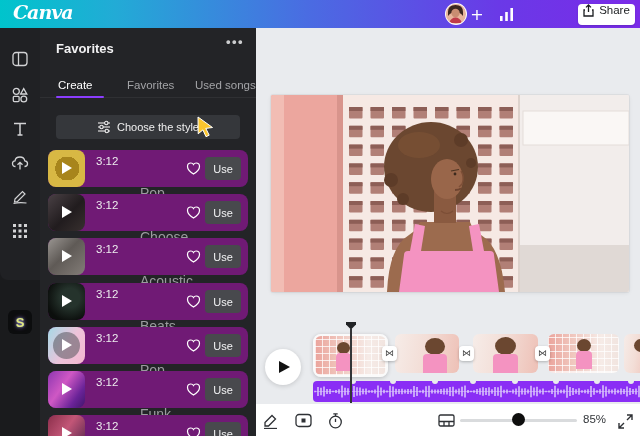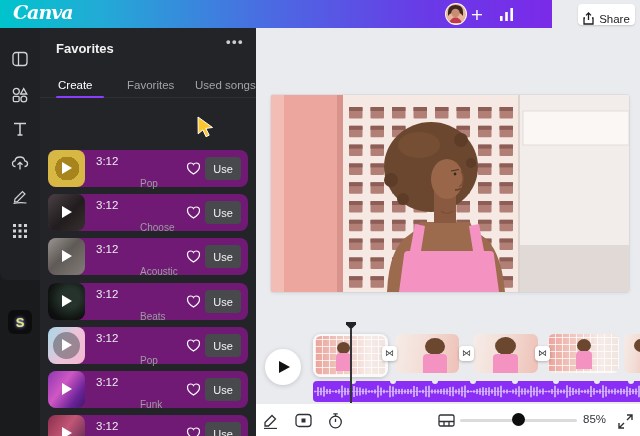--- a/index.html
+++ b/index.html
@@ -1,30 +1,30 @@
 <!DOCTYPE html>
 <html><head>
 <meta charset="utf-8">
 <style>
   html,body{margin:0;padding:0;background:#cfd2d6;}
   .stage{position:relative;width:640px;height:436px;overflow:hidden;background:#e9ebee;
     font-family:"Liberation Sans",sans-serif;-webkit-font-smoothing:antialiased;}
   
-  .header{position:absolute;left:0;top:0;width:552px;height:28px;
+  .header{position:absolute;left:0;top:0;width:640px;height:28px;
     background:linear-gradient(90deg,#00c4cc 0%,#22abd6 18%,#4a6ce2 48%,#6a39e7 78%,#7a2be8 100%);}
   .logo{position:absolute;left:13px;top:1px;color:#fff;font-family:"DejaVu Serif",serif;
     font-style:italic;font-weight:bold;font-size:19px;letter-spacing:-1px;}
   .avatar{position:absolute;left:445px;top:3px;width:22px;height:22px;border-radius:50%;
     border:1.5px solid rgba(255,255,255,.95);box-sizing:border-box;overflow:hidden;background:#e8b49c;}
   .hbtn{position:absolute;top:0;height:28px;display:flex;align-items:center;justify-content:center;color:#fff;}
   .plus{left:468px;width:18px;font-size:16px;font-weight:400;}
   .playtxt{color:#fff;font-size:11.5px;margin-left:6px;}
   .tri{width:0;height:0;border-left:9px solid #fff;border-top:5.5px solid transparent;border-bottom:5.5px solid transparent;}
   .share{position:absolute;left:578px;top:4px;width:57px;height:21px;background:#fff;border-radius:4px;
-    display:flex;align-items:flex-end;justify-content:center;gap:5px;font-size:11.5px;color:#1b1d20;font-weight:500;
+    display:flex;align-items:flex-start;justify-content:center;gap:5px;font-size:11.5px;color:#1b1d20;font-weight:500;
     box-shadow:0 1px 2px rgba(0,0,0,.15);}
   
   .rail{position:absolute;left:0;top:28px;width:40px;height:408px;background:#1a1b1d;}
   .rail-top{position:absolute;left:0;top:0;width:40px;height:252px;background:#202124;border-radius:0 0 0 8px;}
   .ric{position:absolute;left:11px;width:18px;height:18px;}
   .sapp{position:absolute;left:8px;top:282px;width:24px;height:24px;border-radius:6px;background:#0c0d0e;
     display:flex;align-items:center;justify-content:center;color:#e4e882;font-weight:bold;font-size:13px;
     text-shadow:0 0 4px rgba(180,120,255,.9),0 0 2px rgba(120,220,180,.8);}
   
   .panel{position:absolute;left:40px;top:28px;width:216px;height:408px;background:#232427;}
@@ -43,21 +43,21 @@
   .t0{background:radial-gradient(circle at 52% 50%,#a8851c 0 12px,#d8b844 12px);}
   .t1{background:linear-gradient(135deg,#4a4145 0%,#211c1e 55%,#38302f 100%);}
   .t2{background:linear-gradient(135deg,#9a9692 0%,#5f5a56 45%,#837d78 100%);}
   .t3{background:radial-gradient(circle at 60% 40%,#25332c 0 30%,#0c0f0d 75%);}
   .t4{background:linear-gradient(120deg,#a5d9e6 0%,#eec3da 55%,#f2b7cf 100%);}
   .t4::before{content:"";position:absolute;inset:5px;border-radius:50%;background:rgba(85,85,92,.55);}
   .t5{background:linear-gradient(125deg,#8d36b0 0%,#cf58c4 40%,#6a2398 75%,#41156b 100%);}
   .t6{background:linear-gradient(125deg,#8c2f4b 0%,#c25677 45%,#4a2048 100%);}
   .tinfo{position:absolute;left:48px;top:5px;}
   .ttime{color:#ececee;font-size:11.5px;}
-  .tgenre{color:#9b9c9f;font-size:10px;margin-top:11px;padding-left:44px;}
+  .tgenre{color:#9b9c9f;font-size:14px;margin-top:18px;padding-left:44px;}
   .heart{position:absolute;left:137px;top:10px;width:17px;height:17px;}
   .usebtn{position:absolute;left:157px;top:7px;width:36px;height:23px;background:#48494d;border-radius:4px;
     color:#f2f3f4;font-size:11px;display:flex;align-items:center;justify-content:center;}
   
   .photo{position:absolute;left:271px;top:95px;width:358px;height:197px;border-radius:2px;overflow:hidden;
     box-shadow:0 0 0 1px rgba(0,0,0,.04),0 1px 4px rgba(0,0,0,.08);}
   
   .playbtn{position:absolute;left:265px;top:349px;width:36px;height:36px;border-radius:50%;background:#fff;
     box-shadow:0 1px 5px rgba(0,0,0,.16);display:flex;align-items:center;justify-content:center;}
   .playbtn .tri2{width:0;height:0;border-left:11px solid #121212;border-top:6.5px solid transparent;border-bottom:6.5px solid transparent;margin-left:3px;}
@@ -164,20 +164,33 @@
   <div class="panel">
     <div class="ptitle">Favorites</div>
     <div class="pmenu">•••</div>
 
     <div class="tab active" style="left:18px;">Create</div>
     <div class="tab" style="left:87px;text-align:center;">Favorites</div>
     <div class="tab" style="left:155px;">Used songs</div>
     <div class="tabdiv"></div>
     <div class="tabline"></div>
 
+    <div class="stylebtn">
+      <svg width="14" height="14" viewBox="0 0 14 14">
+        <g stroke="#ececec" stroke-width="1.1" fill="#35373b">
+          <line x1="1" y1="3" x2="13" y2="3"></line>
+            <circle cx="9.3" cy="3" r="1.7"></circle>
+          <line x1="1" y1="7" x2="13" y2="7"></line>
+            <circle cx="4.5" cy="7" r="1.7"></circle>
+          <line x1="1" y1="11" x2="13" y2="11"></line>
+            <circle cx="9.8" cy="11" r="1.7"></circle>
+        </g>
+      </svg>
+      <span>Choose the style</span>
+    </div>
 
     <div class="trk" style="top:122px;">
       <div class="thumb t0">
           <span class="pt"></span>
         </div>
       <div class="tinfo">
           <div class="ttime">3:12</div>
         <div class="tgenre">Pop</div>
         </div>
       <svg class="heart" viewBox="0 0 17 17">

